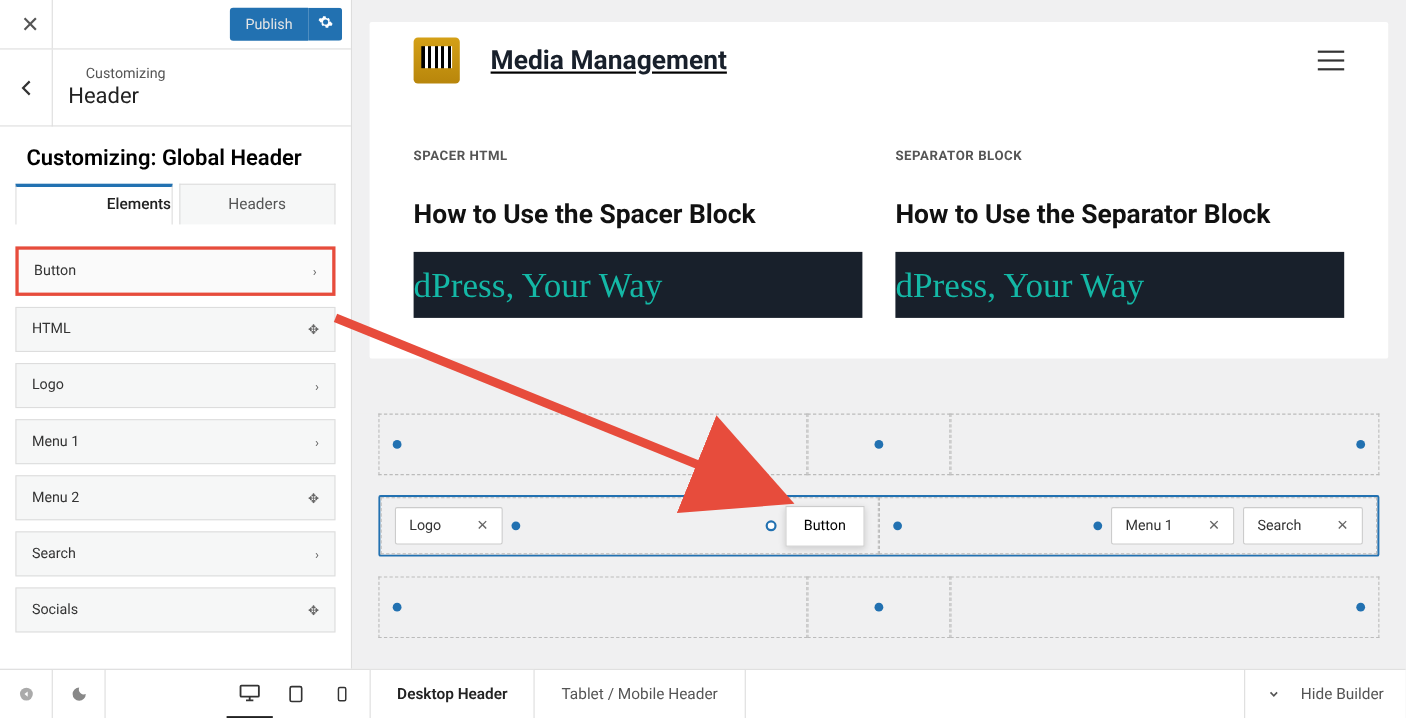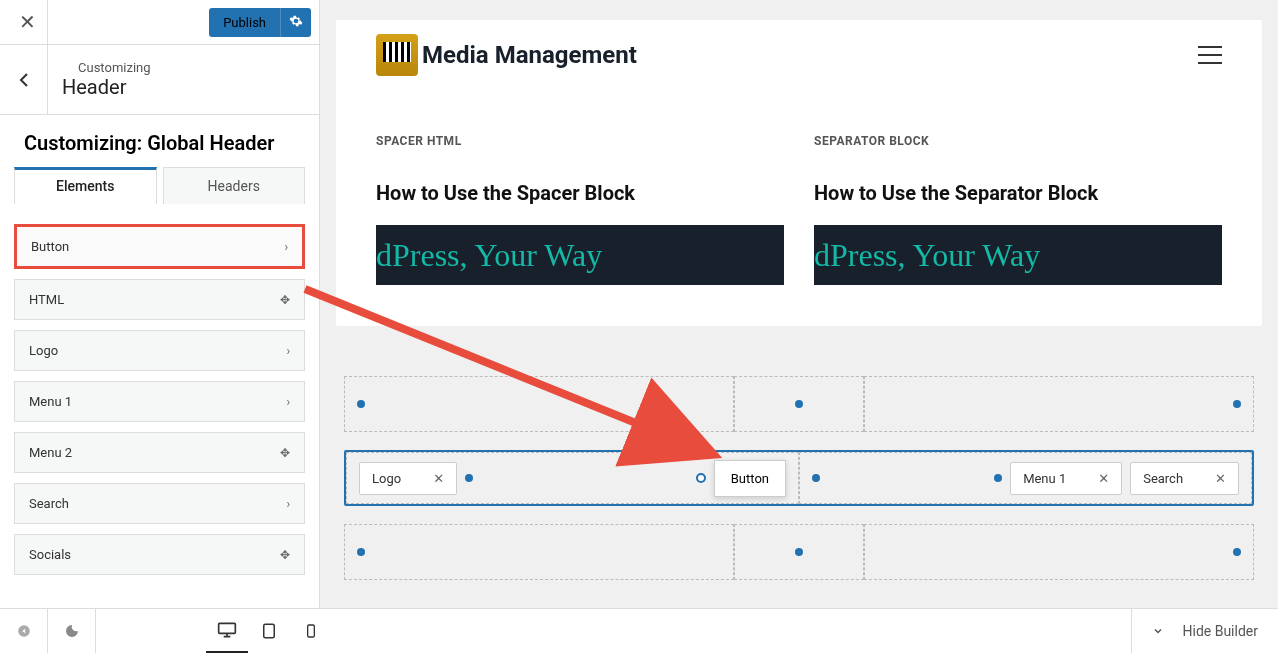--- a/index.html
+++ b/index.html
@@ -3,34 +3,34 @@
 <meta charset="utf-8">
 <style>
 * { margin: 0; padding: 0; box-sizing: border-box; font-family: -apple-system, BlinkMacSystemFont, "Segoe UI", Roboto, sans-serif; }
 body { background: #f0f0f1; width: 1278px; height: 653px; overflow: hidden; position: relative; }
 
 
 .sidebar { position: absolute; left: 0; top: 0; width: 320px; height: 608px; background: #fff; border-right: 1px solid #ddd; }
 .topbar { height: 45px; display: flex; align-items: center; justify-content: space-between; border-bottom: 1px solid #ddd; padding: 0 8px; }
 .close-btn { width: 40px; height: 44px; display: flex; align-items: center; justify-content: center; cursor: pointer; color: #555; font-size: 20px; border-right: 1px solid #ddd; }
 .publish-group { display: flex; gap: 0; }
-.publish-btn { background: #2271b1; color: #000000; border: none; padding: 6px 14px; font-size: 13px; border-radius: 3px 0 0 3px; cursor: pointer; }
+.publish-btn { background: #2271b1; color: #e5e5e5; border: none; padding: 6px 14px; font-size: 13px; border-radius: 3px 0 0 3px; cursor: pointer; }
 .gear-btn { background: #2271b1; color: #fff; border: none; padding: 6px 8px; border-radius: 0 3px 3px 0; border-left: 1px solid rgba(255,255,255,0.2); cursor: pointer; }
 
 .back-header { height: 70px; display: flex; align-items: center; border-bottom: 1px solid #ddd; }
 .back-btn { width: 48px; height: 70px; display: flex; align-items: center; justify-content: center; border-right: 1px solid #ddd; cursor: pointer; font-size: 18px; color: #333; }
 .header-titles { padding-left: 14px; }
 .customizing-label { font-size: 13px; color: #555; margin-left: 16px; }
 .section-title { font-size: 20px; color: #222; font-weight: 400; }
 
 .subsection-label { padding: 16px 24px 12px; font-size: 20px; font-weight: 600; color: #000000; }
 
 .tabs { display: flex; padding: 0 14px; gap: 6px; }
 .tab { flex: 1; padding: 10px 0; text-align: center; font-size: 14px; color: #555; border: 1px solid #ddd; background: #f6f7f7; cursor: pointer; border-bottom: none; }
-.tab.active { border-top: 3px solid #2271b1; padding-top: 8px; color: #222; font-weight: 500; background: #fff; }
+.tab.active { border-top: 3px solid #2271b1; padding-top: 8px; color: #222; font-weight: 500; background: #fff; text-align: right; }
 
 .elements-list { padding: 20px 14px 0; display: flex; flex-direction: column; gap: 10px; }
 .element-item { background: #f6f7f7; border: 1px solid #ddd; padding: 12px 14px; display: flex; justify-content: space-between; align-items: center; font-size: 13px; color: #333; cursor: pointer; position: relative; }
 .element-item.highlighted { border: 3px solid #e74c3c; background: #fafafa; }
 .chevron { color: #666; font-size: 12px; }
 .move-icon { color: #666; font-size: 12px; }
 
 
 .bottombar { position: absolute; left: 0; bottom: 0; width: 1278px; height: 45px; background: #fff; border-top: 1px solid #ddd; display: flex; align-items: center; }
 .bottom-icons { display: flex; }
@@ -40,31 +40,31 @@
 .device-btn.active { border-bottom: 3px solid #222; }
 .header-tabs { display: flex; margin-left: 4px; }
 .header-tab { padding: 0 24px; height: 45px; display: flex; align-items: center; font-size: 14px; color: #555; cursor: pointer; border-right: 1px solid #ddd; }
 .header-tab.active { font-weight: 600; color: #222; background: #fff; border-left: 1px solid #ddd; }
 .hide-builder { margin-left: auto; padding: 0 20px; height: 45px; display: flex; align-items: center; gap: 19px; font-size: 14px; color: #555; cursor: pointer; border-left: 1px solid #ddd; }
 
 
 .preview { position: absolute; left: 320px; top: 0; width: 958px; height: 376px; background: #f0f0f1; padding: 20px 16px; }
 .preview-inner { background: #fff; height: 306px; border-radius: 2px; overflow: hidden; }
 .site-header { display: flex; align-items: center; justify-content: space-between; padding: 14px 40px; }
-.site-brand { display: flex; align-items: center; gap: 4px; }
+.site-brand { display: flex; align-items: center; gap: 28px; text-decoration: underline; }
 .logo-img { width: 42px; height: 42px; background: linear-gradient(#d4a017,#b8860b); border-radius: 4px; display: flex; align-items: center; justify-content: center; position: relative; }
 .logo-img::before { content: ""; position: absolute; width: 28px; height: 20px; background: repeating-linear-gradient(90deg,#000 0,#000 3px,#fff 3px,#fff 6px); top: 8px; }
 .site-title { font-size: 24px; font-weight: 700; color: #18202b; }
 .hamburger { width: 24px; height: 18px; display: flex; flex-direction: column; justify-content: space-between; cursor: pointer; }
 .hamburger span { height: 2px; background: #333; }
 
 .cards { display: flex; gap: 30px; padding: 44px 40px 0; }
 .card { flex: 1; }
 .card-label { font-size: 12px; font-weight: 700; color: #555; letter-spacing: 0.5px; margin-bottom: 14px; }
-.card-title { font-size: 20px; font-weight: 700; color: #111; margin-bottom: 20px; margin-top: 33px; }
+.card-title { font-size: 24px; font-weight: 700; color: #111; margin-bottom: 20px; margin-top: 33px; }
 .card-img { height: 60px; background: #18202b; display: flex; align-items: center; padding-left: 0; color: #14b8a6; font-family: Georgia, serif; font-size: 32px; overflow: hidden; }
 
 
 .builder { position: absolute; left: 320px; top: 376px; width: 958px; height: 232px; background: #f0f0f1; padding: 0 24px; }
 .builder-row { display: flex; gap: 0; height: 56px; margin-bottom: 18px; }
 .builder-row.active-row { border: 2px solid #2271b1; border-radius: 2px; }
 .zone { flex: 1; border: 1px dashed #bbb; display: flex; align-items: center; padding: 0 12px; gap: 8px; position: relative; background: #f0f0f1; }
 .zone.left { justify-content: flex-start; }
 .zone.center { justify-content: center; flex: 0 0 130px; }
 .zone.right { justify-content: flex-end; }
@@ -247,20 +247,24 @@
       <svg width="18" height="18" viewBox="0 0 24 24" fill="none" stroke="currentColor" stroke-width="2">
           <rect x="5" y="3" width="14" height="18" rx="2"></rect>
         </svg>
     </div>
     <div class="device-btn">
       <svg width="16" height="16" viewBox="0 0 24 24" fill="none" stroke="currentColor" stroke-width="2">
           <rect x="7" y="3" width="10" height="18" rx="2"></rect>
         </svg>
     </div>
   </div>
+  <div class="header-tabs">
+    <div class="header-tab active">Desktop Header</div>
+    <div class="header-tab">Tablet / Mobile Header</div>
+  </div>
   <div class="hide-builder">
     <svg width="12" height="12" viewBox="0 0 24 24" fill="none" stroke="currentColor" stroke-width="3">
         <path d="M6 9l6 6 6-6"></path>
       </svg>
     <span>Hide Builder</span>
   </div>
 </div>
 
 <svg class="arrow" width="430" height="200">
   <defs>

